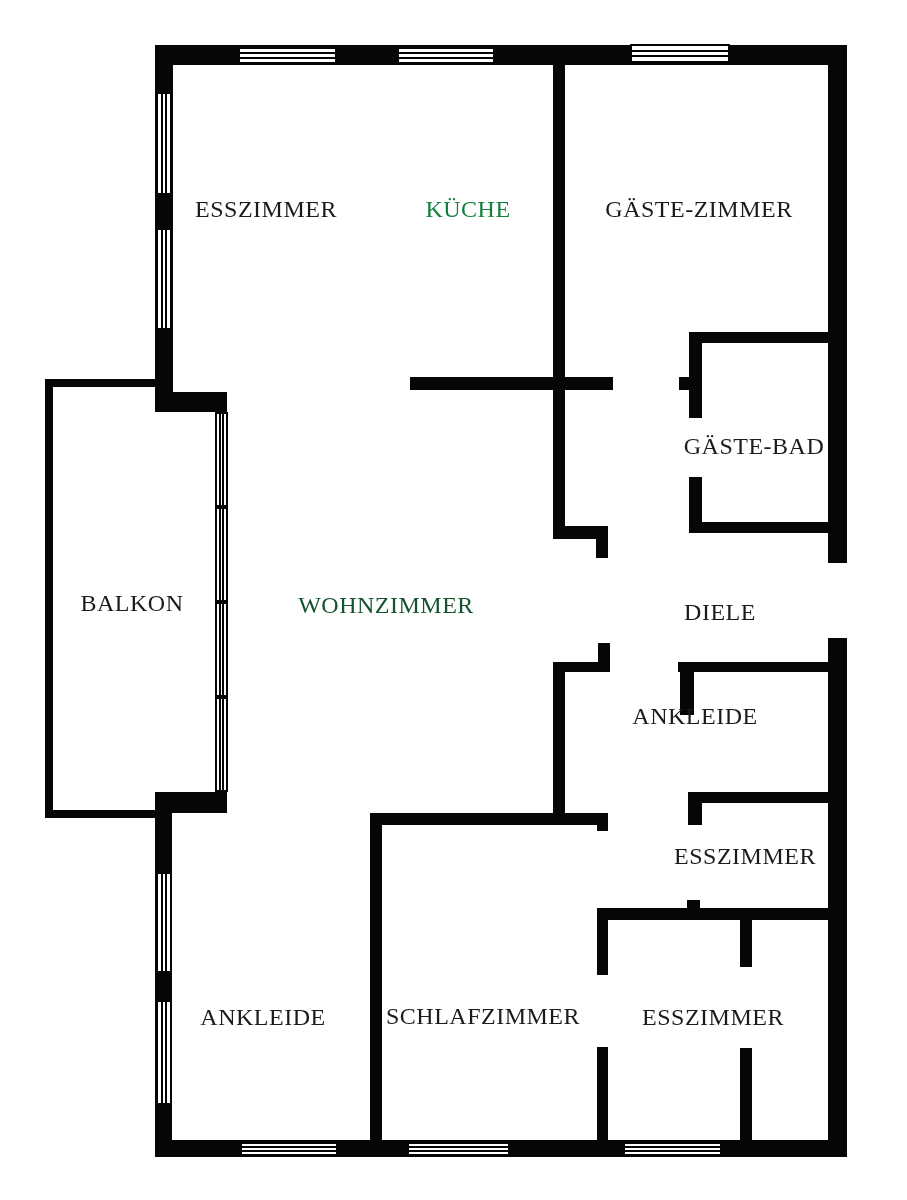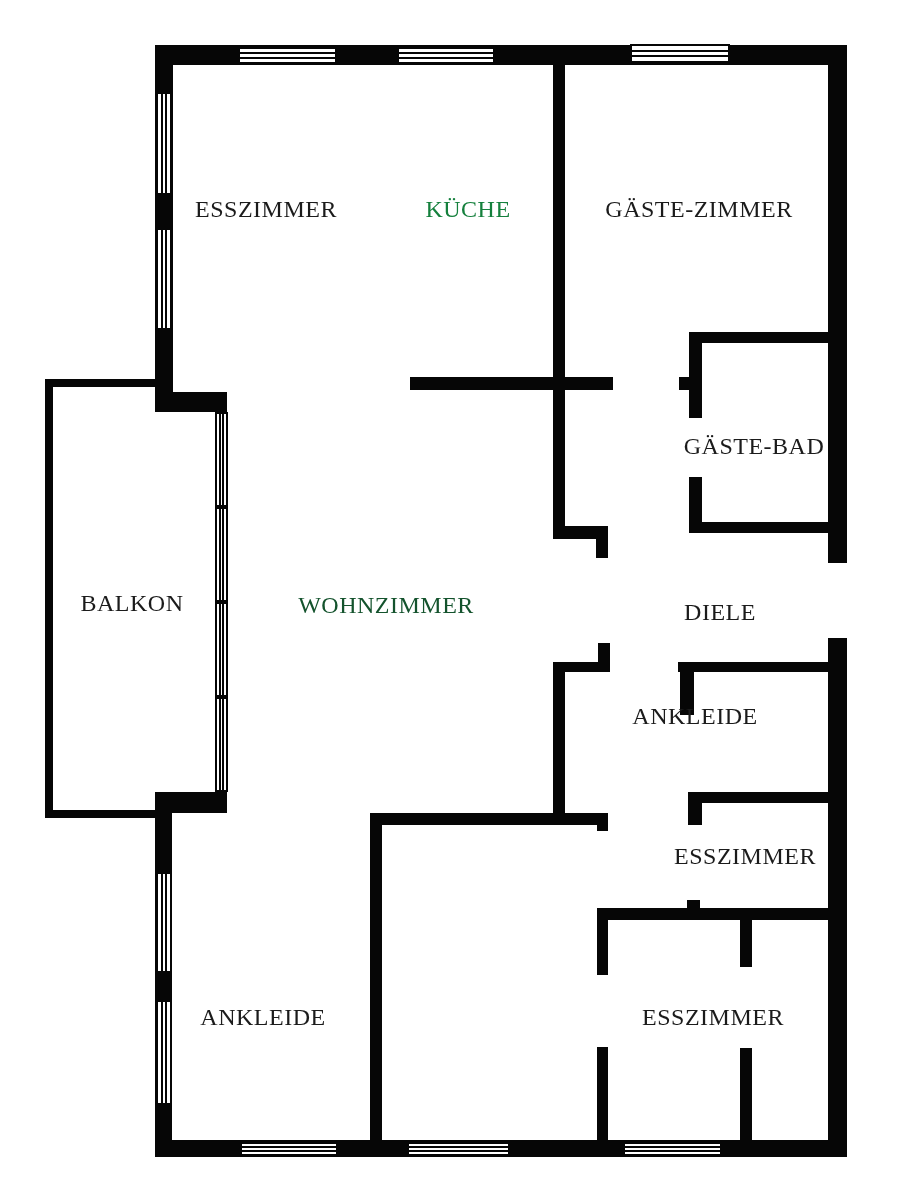--- a/index.html
+++ b/index.html
@@ -102,14 +102,15 @@
     <div class="room-label" style="left: 266px; top: 209px; color: rgb(27, 27, 27);">ESSZIMMER</div>
     <div class="room-label" style="left: 468px; top: 209px; color: #15803d;">KÜCHE</div>
     <div class="room-label" style="left: 699px; top: 209px; color: rgb(27, 27, 27);">GÄSTE-ZIMMER</div>
     <div class="room-label" style="left: 754px; top: 446px; color: rgb(27, 27, 27);">GÄSTE-BAD</div>
     <div class="room-label" style="left: 132px; top: 603px; color: rgb(27, 27, 27);">BALKON</div>
     <div class="room-label" style="left: 386px; top: 605px; color: #14532d;">WOHNZIMMER</div>
     <div class="room-label" style="left: 720px; top: 612px; color: rgb(27, 27, 27);">DIELE</div>
     <div class="room-label" style="left: 695px; top: 716px; color: rgb(27, 27, 27);">ANKLEIDE</div>
     <div class="room-label" style="left: 745px; top: 856px; color: rgb(27, 27, 27);">ESSZIMMER</div>
     <div class="room-label" style="left: 263px; top: 1017px; color: rgb(27, 27, 27);">ANKLEIDE</div>
+    <div class="room-label" style="left: 483px; top: 1016px; color: rgb(27, 27, 27);">SCHLAFZIMMER</div>
     <div class="room-label" style="left: 713px; top: 1017px; color: rgb(27, 27, 27);">ESSZIMMER</div>
   </div>
 
 </body></html>

